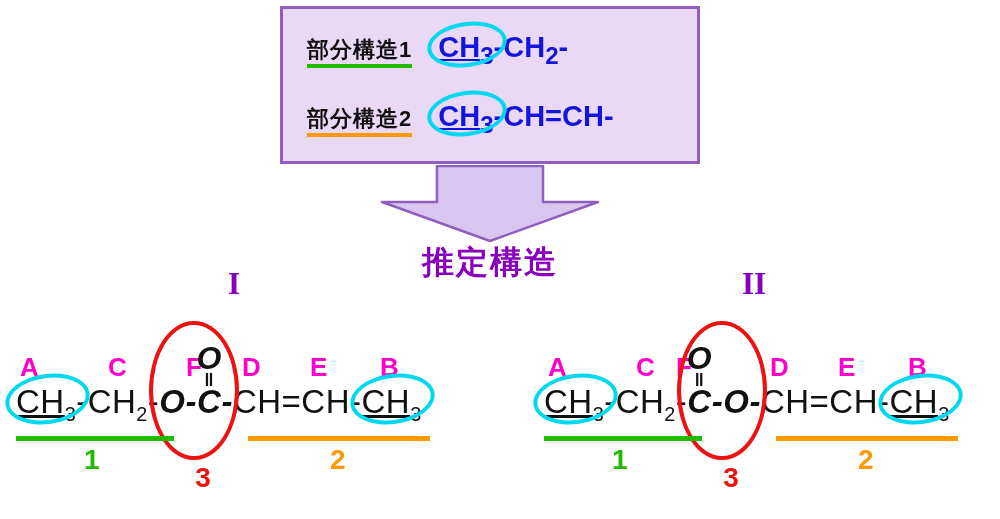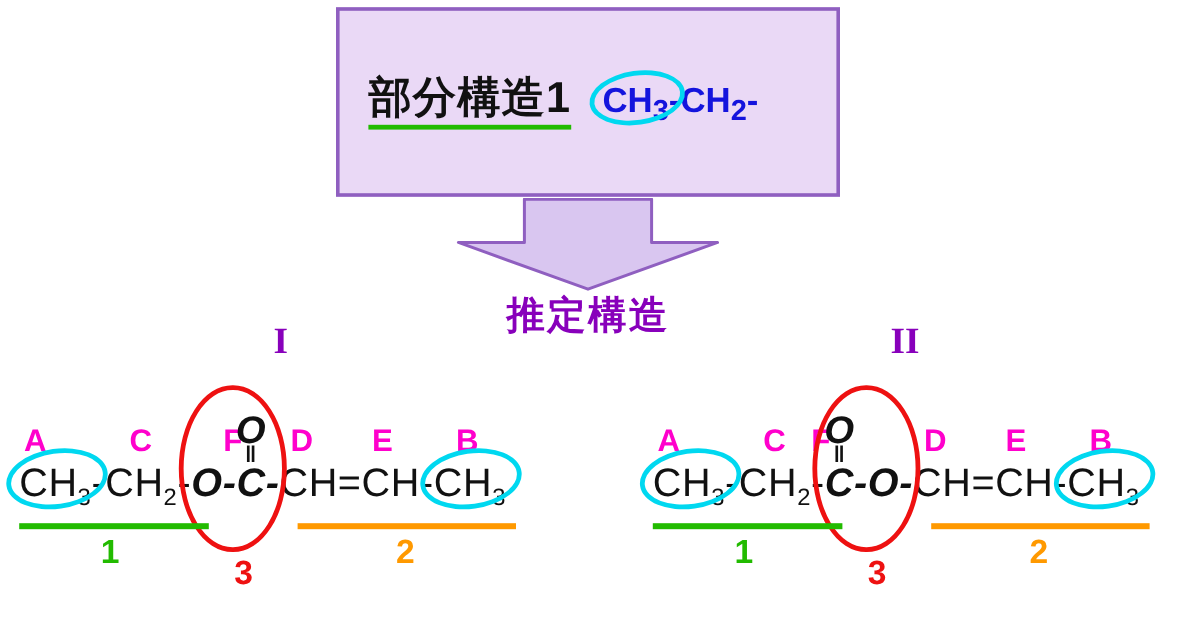--- a/index.html
+++ b/index.html
@@ -10,21 +10,21 @@
 
   
   .legend-box{
     position:absolute;left:280px;top:6px;width:420px;height:158px;
     background:var(--boxBg,#ead9f6);border:3px solid var(--boxBorder,#8f5fc0);
     box-sizing:border-box;display:flex;flex-direction:column;justify-content:space-around;
     padding:6px 0 8px 24px;
   }
   .legend-row{display:flex;align-items:baseline;}
   .legend-label{
-    font-size:36px;font-weight:bold;color:#111;letter-spacing:1px;
+    font-size:22px;font-weight:bold;color:#111;letter-spacing:1px;
     padding-bottom:2px;border-bottom:4px solid #000;line-height:1.15;
   }
   .u-green{border-bottom-color:var(--green,#22bb00);}
   .u-orange{border-bottom-color:var(--orange,#ff9900);}
   .u-red{border-bottom-color:var(--darkRed,#cc0000);}
   .legend-formula{
     margin-left:26px;font-size:29px;font-weight:bold;color:var(--blue,#1414dd);
     white-space:nowrap;line-height:1.2;
   }
 
@@ -71,21 +71,21 @@
   
   .carbonyl{position:relative;display:inline-block;}
   .cstack{
     position:absolute;left:50%;bottom:88%;transform:translateX(-50%);
     display:flex;flex-direction:column;align-items:center;line-height:1;
   }
   .ctop{font-size:32px;font-weight:bold;font-style:italic;color:#111;line-height:0.85;}
   .cdbl{font-size:19px;font-weight:bold;color:#111;line-height:0.75;}
 
   
-  .cyan-oval{position:relative;}
+  .cyan-oval{position:relative;text-decoration:underline;}
   .cyan-oval::after{
     content:"";position:absolute;left:-11px;right:-14px;top:-9px;bottom:-4px;
     border:4px solid var(--cyan,#00d8f0);border-radius:50%;
     transform:rotate(-8deg);pointer-events:none;
   }
   .red-oval{position:relative;}
   .red-oval::after{
     content:"";position:absolute;left:-10px;right:-6px;top:-62px;bottom:-40px;
     border:4px solid var(--red,#ee1111);border-radius:50%;pointer-events:none;
   }
@@ -101,20 +101,24 @@
 </style>
 </head>
 <body>
 
 <div class="canvas">
 
   <div class="legend-box">
     <div class="legend-row">
       <span class="legend-label u-green">部分構造1</span>
       <span class="legend-formula"><span class="cyan-oval">CH<sub>3</sub></span><span>-CH<sub>2</sub></span><span>-</span></span>
+    </div>
+    <div class="legend-row">
+      <span class="legend-label u-orange">部分構造2</span>
+      <span class="legend-formula"><span class="cyan-oval">CH<sub>3</sub></span><span>-CH=CH-</span></span>
     </div>
   </div>
 
   <svg class="big-arrow" viewBox="0 0 220 78" style="fill:var(--arrowFill,#d9c6f0);stroke:var(--arrowStroke,#8f5fc0);stroke-width:2.5;stroke-linejoin:round;">
     <polygon points="57,1 163,1 163,37 218,37 110,76 2,37 57,37"></polygon>
   </svg>
 
   <div class="heading">推定構造</div>
 
   <div class="numeral n-left">I</div>

